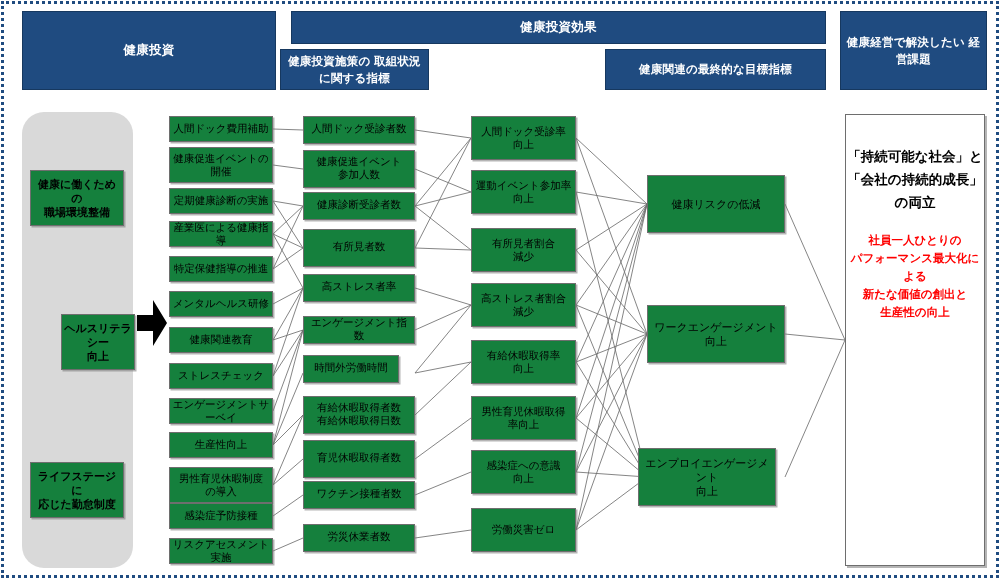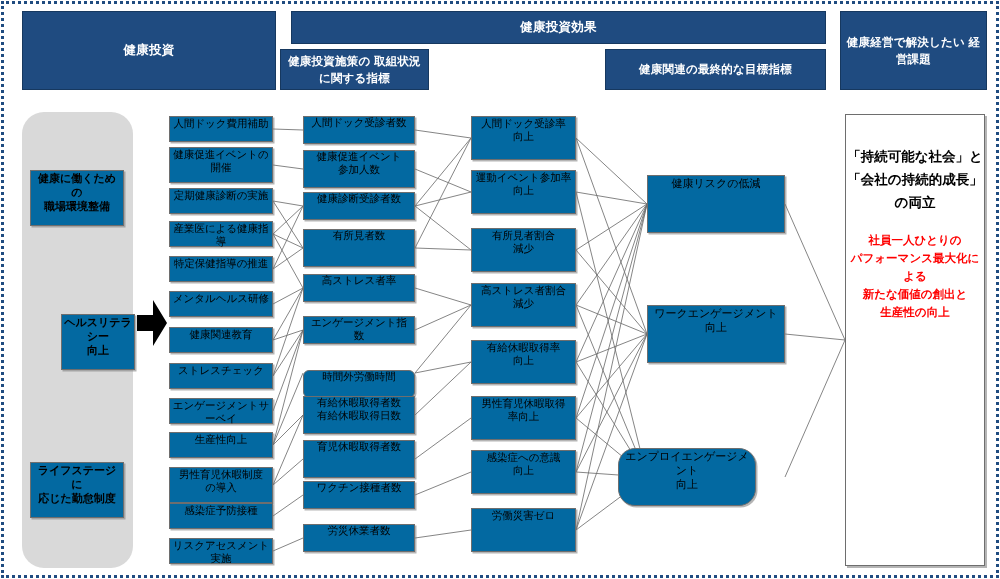--- a/index.html
+++ b/index.html
@@ -48,26 +48,26 @@
   .rail{
     position:absolute;
     background:#D9D9D9;
     border-radius:22px;
     z-index:2;
   }
 
   
   .box{
     position:absolute;
-    background:#0369a1;
+    background:#15803d;
     border:1px solid #6e6e6e;
     box-shadow:1.5px 1.5px 0 rgba(120,120,120,.55);
     box-sizing:border-box;
     display:flex;
-    align-items:flex-start;
+    align-items:center;
     justify-content:center;
     text-align:center;
     color:#000000;
     z-index:10;
     line-height:1.28;
   }
   .box span{display:block;width:100%;padding:0 2px;white-space:pre-line;}
 
   .rail-box{font-size:11px;font-weight:bold;z-index:11;}
   .col2 .box,.c2{font-size:10.5px;}
@@ -298,21 +298,21 @@
     </div>
     <div class="box c3" style="left: 303px; top: 229px; width: 112px; height: 38px;">
       <span>有所見者数</span>
     </div>
     <div class="box c3" style="left: 303px; top: 274px; width: 112px; height: 28px;">
       <span>高ストレス者率</span>
     </div>
     <div class="box c3" style="left: 303px; top: 316px; width: 112px; height: 28px;">
       <span>エンゲージメント指数</span>
     </div>
-    <div class="box c3" style="left: 303px; top: 370px; width: 112px; height: 28px; border-radius: 6px;">
+    <div class="box c3" style="left: 303px; top: 355px; width: 96px; height: 28px;">
       <span>時間外労働時間</span>
     </div>
     <div class="box c3" style="left: 303px; top: 396px; width: 112px; height: 38px;">
       <span>有給休暇取得者数
 有給休暇取得日数</span>
     </div>
     <div class="box c3" style="left: 303px; top: 440px; width: 112px; height: 38px;">
       <span>育児休暇取得者数</span>
     </div>
     <div class="box c3" style="left: 303px; top: 481px; width: 112px; height: 28px;">
@@ -352,17 +352,17 @@
     <div class="box c4" style="left: 471px; top: 508px; width: 105px; height: 44px;">
       <span>労働災害ゼロ</span>
     </div>
     <div class="box c5" style="left: 647px; top: 175px; width: 138px; height: 58px;">
       <span>健康リスクの低減</span>
     </div>
     <div class="box c5" style="left: 647px; top: 305px; width: 138px; height: 58px;">
       <span>ワークエンゲージメント
 向上</span>
     </div>
-    <div class="box c5" style="left: 618px; top: 448px; width: 138px; height: 58px; border-radius: 17px;">
+    <div class="box c5" style="left: 638px; top: 448px; width: 138px; height: 58px;">
       <span>エンプロイエンゲージメント
 向上</span>
     </div>
   </div>
 
 </body></html>

